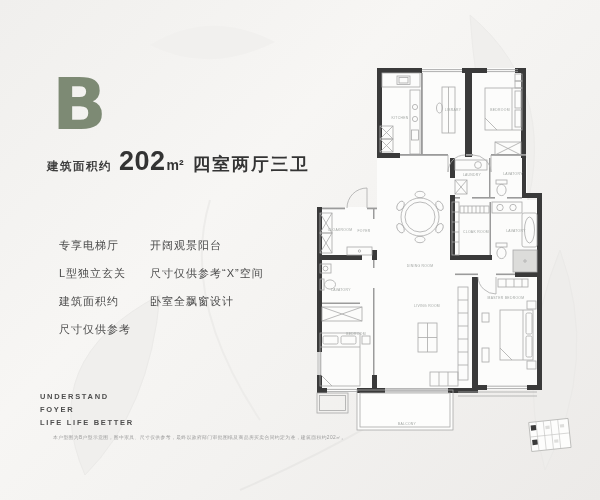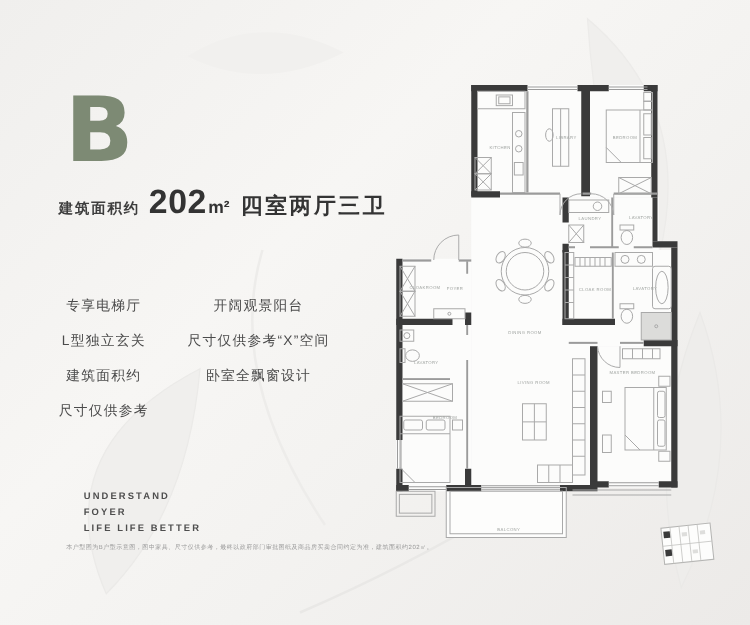--- a/index.html
+++ b/index.html
@@ -13,24 +13,24 @@
   #hero-letter{
     left:52px;top:76px;font-size:72px;line-height:56px;font-weight:600;
     color:#7d8a74;letter-spacing:1px;font-family:"DejaVu Sans",sans-serif;
   }
   #area-line{left:47px;top:146px;display:flex;align-items:baseline;white-space:nowrap;}
   #area-label{font-size:11.5px;font-weight:700;letter-spacing:1.5px;color:#3e3e3e;margin-right:7px;}
   #area-number{font-size:27px;font-weight:700;color:#333;letter-spacing:.5px;}
   #area-unit{font-size:14px;font-weight:700;color:#333;margin-left:1px;}
   #layout-text{font-size:17.5px;font-weight:700;color:#343434;letter-spacing:2px;margin-left:9px;}
   .feature-col{display:flex;flex-direction:column;gap:17px;}
-  #feature-col-1{left:47px;top:240px;text-align:center;}
-  #feature-col-2{left:150px;top:240px;text-align:center;}
+  #feature-col-1{left:59px;top:240px;}
+  #feature-col-2{left:150px;top:240px;}
   .feature-item{font-size:11px;line-height:11px;color:#4b4b4b;letter-spacing:1px;white-space:nowrap;}
-  #slogan{left:67px;top:392px;display:flex;flex-direction:column;gap:4px;}
+  #slogan{left:40px;top:392px;display:flex;flex-direction:column;gap:4px;}
   .slogan-line{font-size:7.5px;letter-spacing:1.7px;color:#4e4e4e;font-weight:700;}
   #disclaimer{left:53px;top:434px;font-size:4.8px;color:#9b9b9b;letter-spacing:.4px;white-space:nowrap;}
   
   #floorplan-svg{left:310px;top:50px;width:260px;height:415px;}
   #floorplan-svg .wall{fill:#3a3a3a;}
   #floorplan-svg .thin{fill:#9b9b9b;}
   #floorplan-svg .win{stroke:#9b9b9b;stroke-width:.8;}
   #floorplan-svg .fur{stroke:#a9a9a9;stroke-width:.8;fill:none;}
   #floorplan-svg .arc{stroke:#ababab;stroke-width:.8;fill:none;}
   #floorplan-svg text{fill:#a2a6a3;font-size:3.4px;letter-spacing:.3px;text-anchor:middle;

